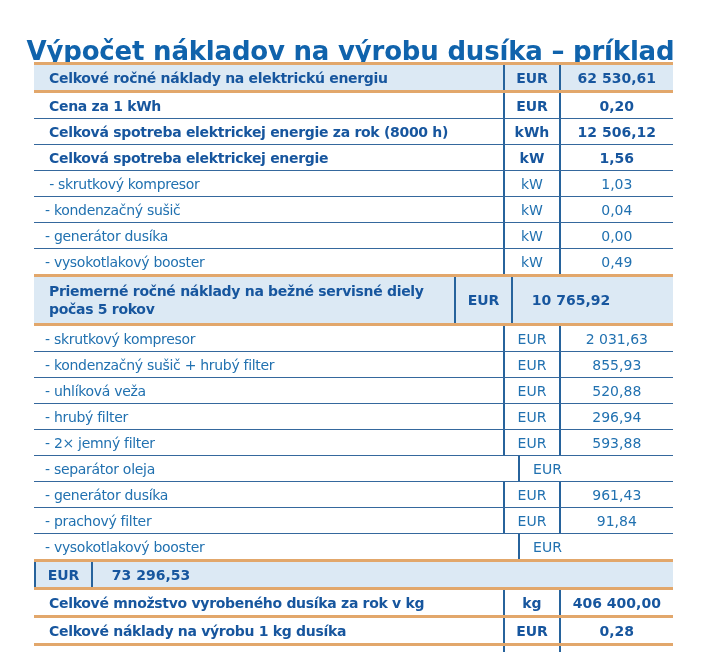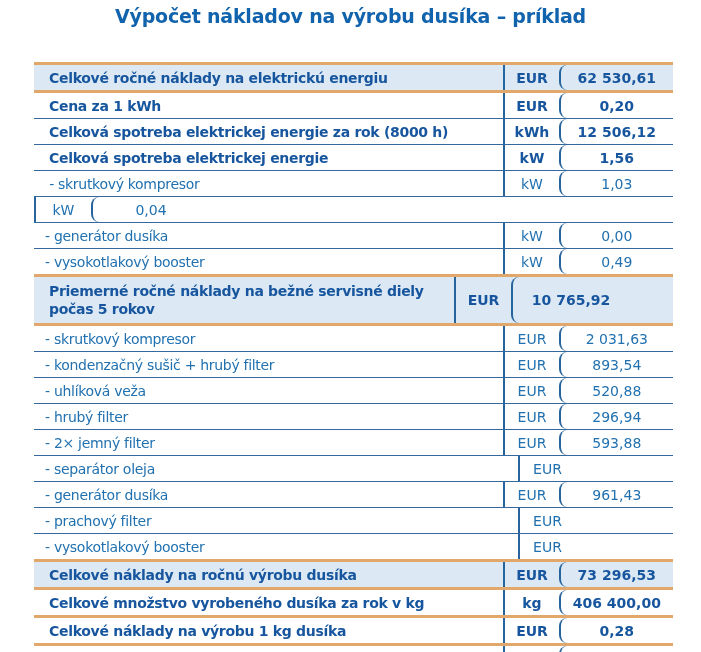--- a/index.html
+++ b/index.html
@@ -15,23 +15,23 @@
   html,body{margin:0;padding:0;}
   body{
     width:701px;height:652px;
     background:var(--page-bg);
     font-family:"DejaVu Sans","Liberation Sans",sans-serif;
     overflow:hidden;
   }
   .page{width:701px;height:652px;position:relative;}
   .title{
     margin:0;
-    padding-top:5px;
+    padding-top:36px;
     text-align:center;
-    font-size:19px;
+    font-size:26px;
     font-weight:bold;
     color:var(--title-color);
     letter-spacing:-0.2px;
   }
   .costs-table{
     position:absolute;
     left:34px;
     top:62px;
     width:639px;
     border-top:3px solid var(--border-orange);
@@ -56,21 +56,20 @@
   }
   .unit{
     width:57px;
     justify-content:center;
     border-left:2px solid var(--divider-blue);
   }
   .value{
     width:118px;
     justify-content:center;
     border-left:2px solid var(--divider-blue);
-    border-radius:8px;
   }
   
   .row.total{background:var(--highlight-bg);}
   .row.total .cell,
   .row.bold .cell{
     color:var(--text-dark);
     font-weight:bold;
   }
   .row.sub .cell{
     color:var(--text-sub);
@@ -119,20 +118,21 @@
     <div class="cell value">1,56</div>
   </div>
 
   <div class="row sub sep-blue">
     <div class="cell label"> - skrutkový kompresor</div>
     <div class="cell unit">kW</div>
     <div class="cell value">1,03</div>
   </div>
 
   <div class="row sub sep-blue">
+    <div class="cell label">- kondenzačný sušič</div>
     <div class="cell unit">kW</div>
     <div class="cell value">0,04</div>
   </div>
 
   <div class="row sub sep-blue">
     <div class="cell label">- generátor dusíka</div>
     <div class="cell unit">kW</div>
     <div class="cell value">0,00</div>
   </div>
 
@@ -150,21 +150,21 @@
 
   <div class="row sub sep-blue">
     <div class="cell label">- skrutkový kompresor</div>
     <div class="cell unit">EUR</div>
     <div class="cell value">2 031,63</div>
   </div>
 
   <div class="row sub sep-blue">
     <div class="cell label">- kondenzačný sušič + hrubý filter</div>
     <div class="cell unit">EUR</div>
-    <div class="cell value">893,54</div>
+    <div class="cell value">855,93</div>
   </div>
 
   <div class="row sub sep-blue">
     <div class="cell label">- uhlíková veža</div>
     <div class="cell unit">EUR</div>
     <div class="cell value">520,88</div>
   </div>
 
   <div class="row sub sep-blue">
     <div class="cell label">- hrubý filter</div>
@@ -185,29 +185,29 @@
 
   <div class="row sub sep-blue">
     <div class="cell label">- generátor dusíka</div>
     <div class="cell unit">EUR</div>
     <div class="cell value">961,43</div>
   </div>
 
   <div class="row sub sep-blue">
     <div class="cell label">- prachový filter</div>
     <div class="cell unit">EUR</div>
+    <div class="cell value">91,84</div>
   </div>
 
   <div class="row sub sep-orange">
     <div class="cell label">- vysokotlakový booster</div>
     <div class="cell unit">EUR</div>
   </div>
 
   <div class="row total sep-orange">
-    <div class="cell label">Celkové náklady na ročnú výrobu dusíka</div>
     <div class="cell unit">EUR</div>
     <div class="cell value">73 296,53</div>
   </div>
 
   <div class="row bold sep-orange">
     <div class="cell label">Celkové množstvo vyrobeného dusíka za rok v kg</div>
     <div class="cell unit">kg</div>
     <div class="cell value">406 400,00</div>
   </div>
 

